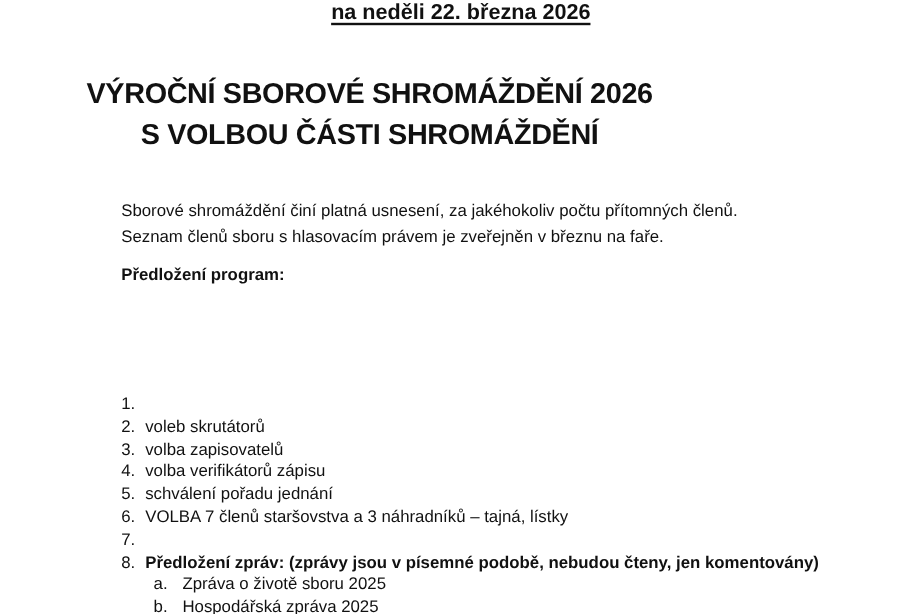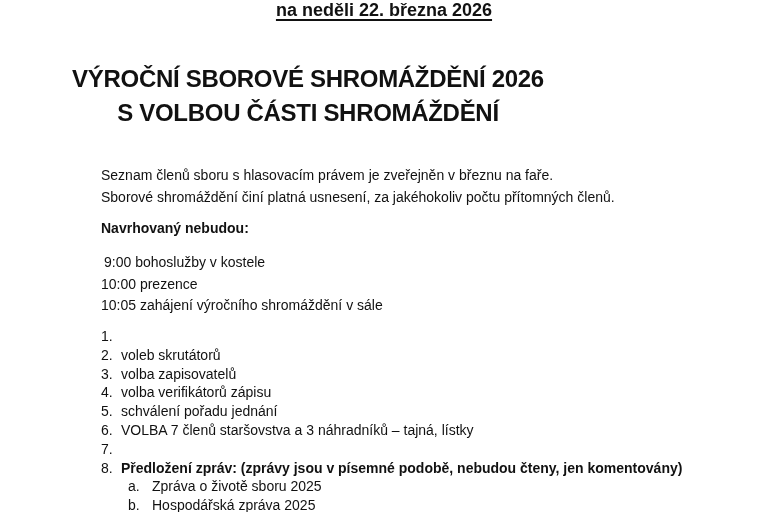--- a/index.html
+++ b/index.html
@@ -100,31 +100,26 @@
 
 <div class="page">
   <div class="date-line">na neděli 22. března 2026</div>
 
   <div class="title">
     <div>VÝROČNÍ SBOROVÉ SHROMÁŽDĚNÍ 2026</div>
     <div>S VOLBOU ČÁSTI SHROMÁŽDĚNÍ</div>
   </div>
 
   <div class="intro">
+    <div>Sborové shromáždění činí platná usnesení, za jakéhokoliv počtu přítomných členů.</div>
     <div>Seznam členů sboru s hlasovacím právem je zveřejněn v březnu na faře.</div>
-    <div>Sborové shromáždění činí platná usnesení, za jakéhokoliv počtu přítomných členů.</div>
   </div>
 
-  <div class="section-label">Navrhovaný nebudou:</div>
+  <div class="section-label">Předložení program:</div>
 
-  <div class="schedule">
-    <div class="first">9:00 bohoslužby v kostele</div>
-    <div>10:00 prezence</div>
-    <div>10:05 zahájení výročního shromáždění v sále</div>
-  </div>
 
   <ul class="agenda">
     <li>
         <span class="num">1.</span>
       </li>
     <li>
         <span class="num">2.</span>
         <span>voleb skrutátorů</span>
       </li>
     <li>

